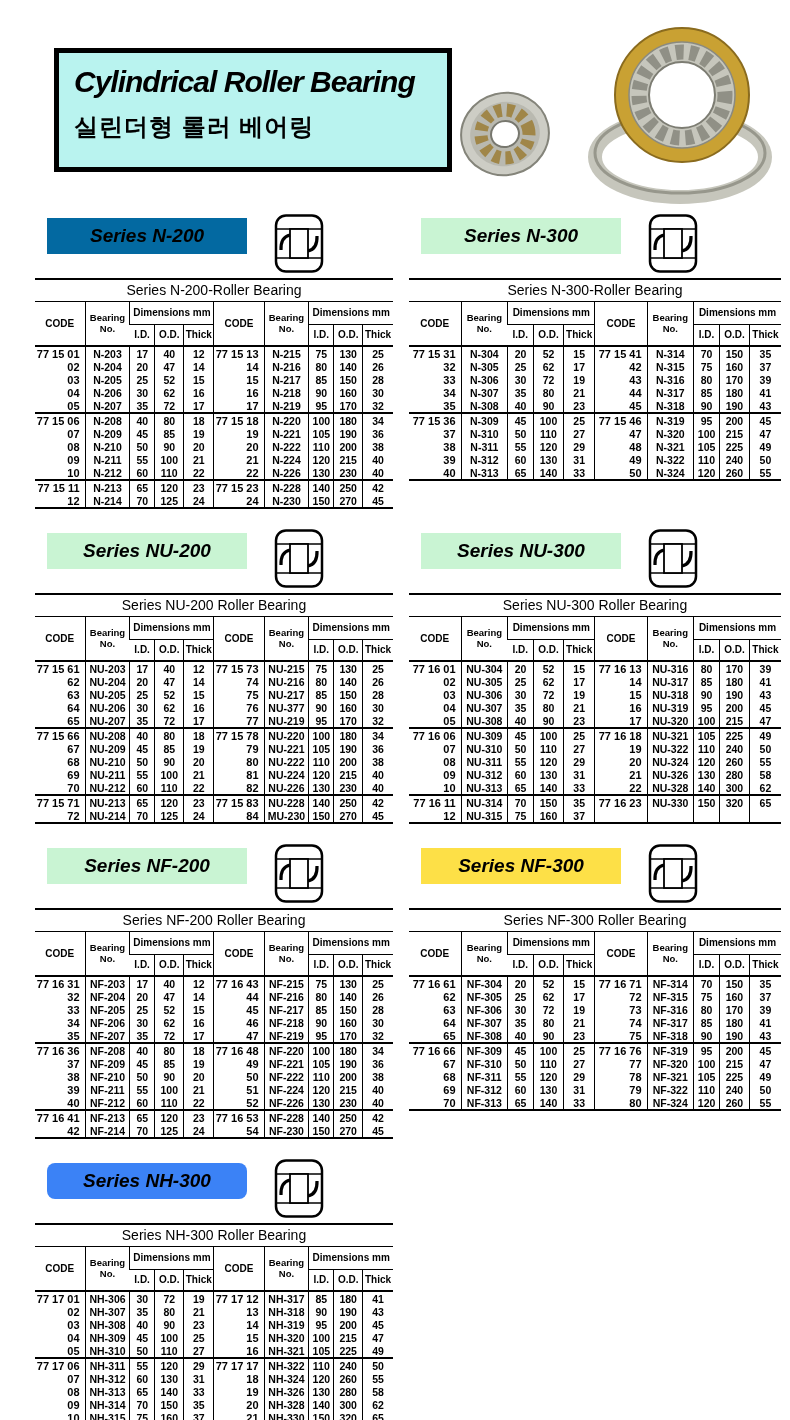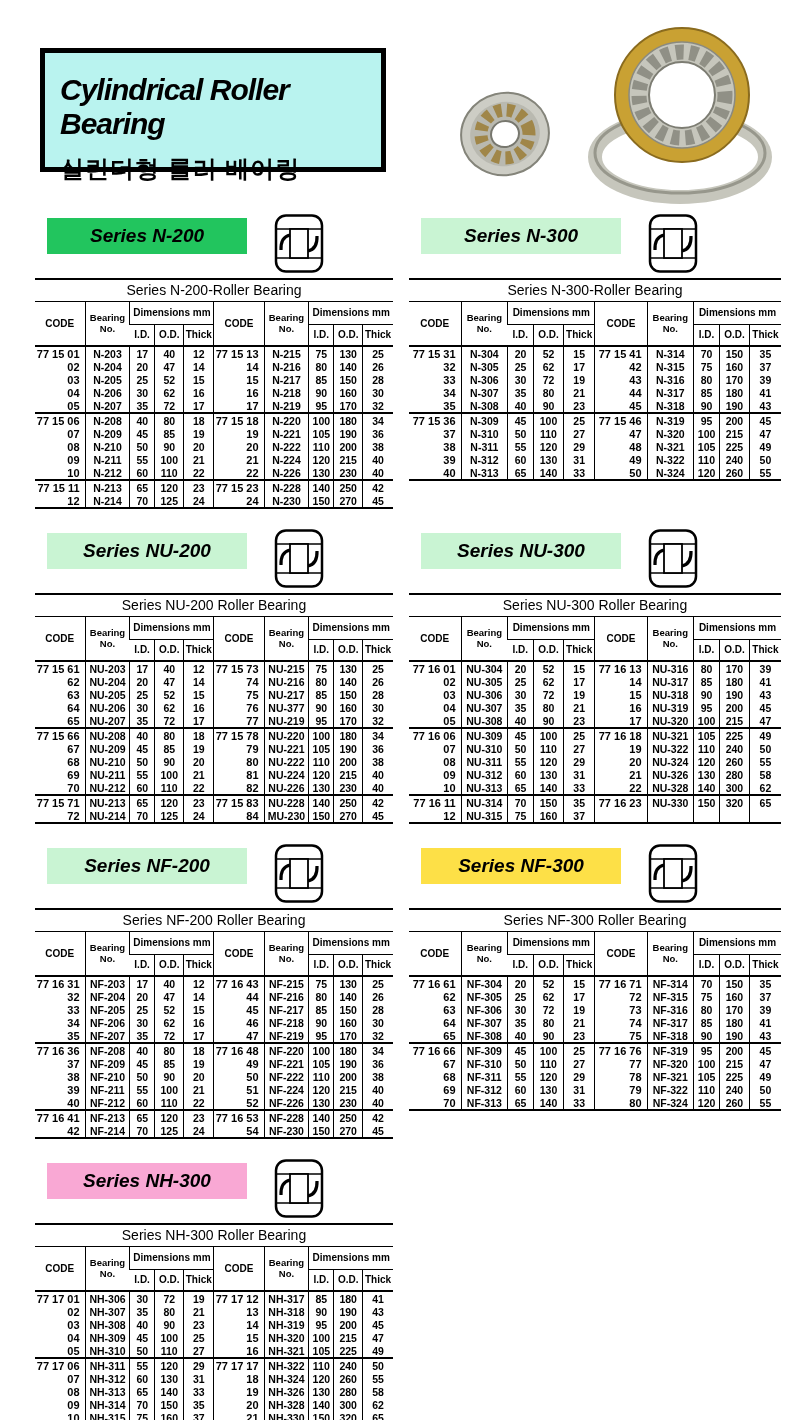--- a/index.html
+++ b/index.html
@@ -6,23 +6,23 @@
   body{
     width:790px;height:1420px;background:#ffffff;color:#000;
     font-family:"Liberation Sans", sans-serif;
     position:relative;overflow:hidden;
   }
   .page{position:relative;width:790px;height:1420px;background:#fff;}
 
   
   .masthead{position:relative;height:215px;}
   .title-box{
-    position:absolute;left:40px;top:48px;width:346px;height:124px;
+    position:absolute;left:54px;top:48px;width:398px;height:124px;
     background:#b9f3ef;border:5px solid #000;box-sizing:border-box;
-    padding:20px 0 0 15px;
+    padding:12px 0 0 15px;
   }
   .title-en{font-size:30px;font-weight:bold;font-style:italic;letter-spacing:-1px;}
   .title-ko{font-size:24px;font-weight:bold;margin-top:12px;letter-spacing:1px;}
   .photos{position:absolute;left:445px;top:22px;width:345px;height:190px;}
   .photo-small{position:absolute;left:10px;top:62px;}
   .photo-large{position:absolute;left:115px;top:0;}
 
   
   .sections{
     position:absolute;left:35px;top:216px;
@@ -87,21 +87,21 @@
         <circle cx="122" cy="73" r="53" fill="#c6c6bc" stroke="#8a8a80" stroke-width="1.5"></circle>
         <circle cx="122" cy="73" r="43" fill="none" stroke="#909086" stroke-width="15" stroke-dasharray="8 6"></circle>
         <circle cx="122" cy="73" r="33" fill="#ffffff" stroke="#7d7d73" stroke-width="2"></circle>
       </svg>
     </div>
   </div>
 
   <div class="sections" id="sections">
       <section class="series">
         <div class="series-head">
-          <div class="series-badge" style="background: #22c55e;">Series N-200</div>
+          <div class="series-badge" style="background: #0369a1;">Series N-200</div>
           <span class="icon-wrap">
   <svg width="64" height="60" viewBox="0 0 64 60">
     <rect x="9" y="1.5" width="46" height="56" rx="10" fill="#fff" stroke="#000" stroke-width="2.5"></rect>
     <line x1="9" y1="15" x2="55" y2="15" stroke="#000" stroke-width="1.5"></line>
     <line x1="9" y1="44" x2="55" y2="44" stroke="#000" stroke-width="1.5"></line>
     <rect x="23" y="15" width="18" height="29" fill="#fff" stroke="#000" stroke-width="1.8"></rect>
     <path d="M14 36 Q13.5 23 23 21" fill="none" stroke="#000" stroke-width="3.2"></path>
     <path d="M50 22 Q50.5 35 41 37" fill="none" stroke="#000" stroke-width="3.2"></path>
   </svg>
 </span>
@@ -1215,21 +1215,21 @@
                 <td>120</td>
                 <td>260</td>
                 <td>55</td>
               </tr>
             </tbody>
           </table>
         </div>
       </section>
       <section class="series">
         <div class="series-head">
-          <div class="series-badge" style="background: #f9a8d4;">Series NH-300</div>
+          <div class="series-badge" style="background: #3b82f6; border-radius: 8px;">Series NH-300</div>
           <span class="icon-wrap">
   <svg width="64" height="60" viewBox="0 0 64 60">
     <rect x="9" y="1.5" width="46" height="56" rx="10" fill="#fff" stroke="#000" stroke-width="2.5"></rect>
     <line x1="9" y1="15" x2="55" y2="15" stroke="#000" stroke-width="1.5"></line>
     <line x1="9" y1="44" x2="55" y2="44" stroke="#000" stroke-width="1.5"></line>
     <rect x="23" y="15" width="18" height="29" fill="#fff" stroke="#000" stroke-width="1.8"></rect>
     <path d="M14 36 Q13.5 23 23 21" fill="none" stroke="#000" stroke-width="3.2"></path>
     <path d="M50 22 Q50.5 35 41 37" fill="none" stroke="#000" stroke-width="3.2"></path>
   </svg>
 </span>

